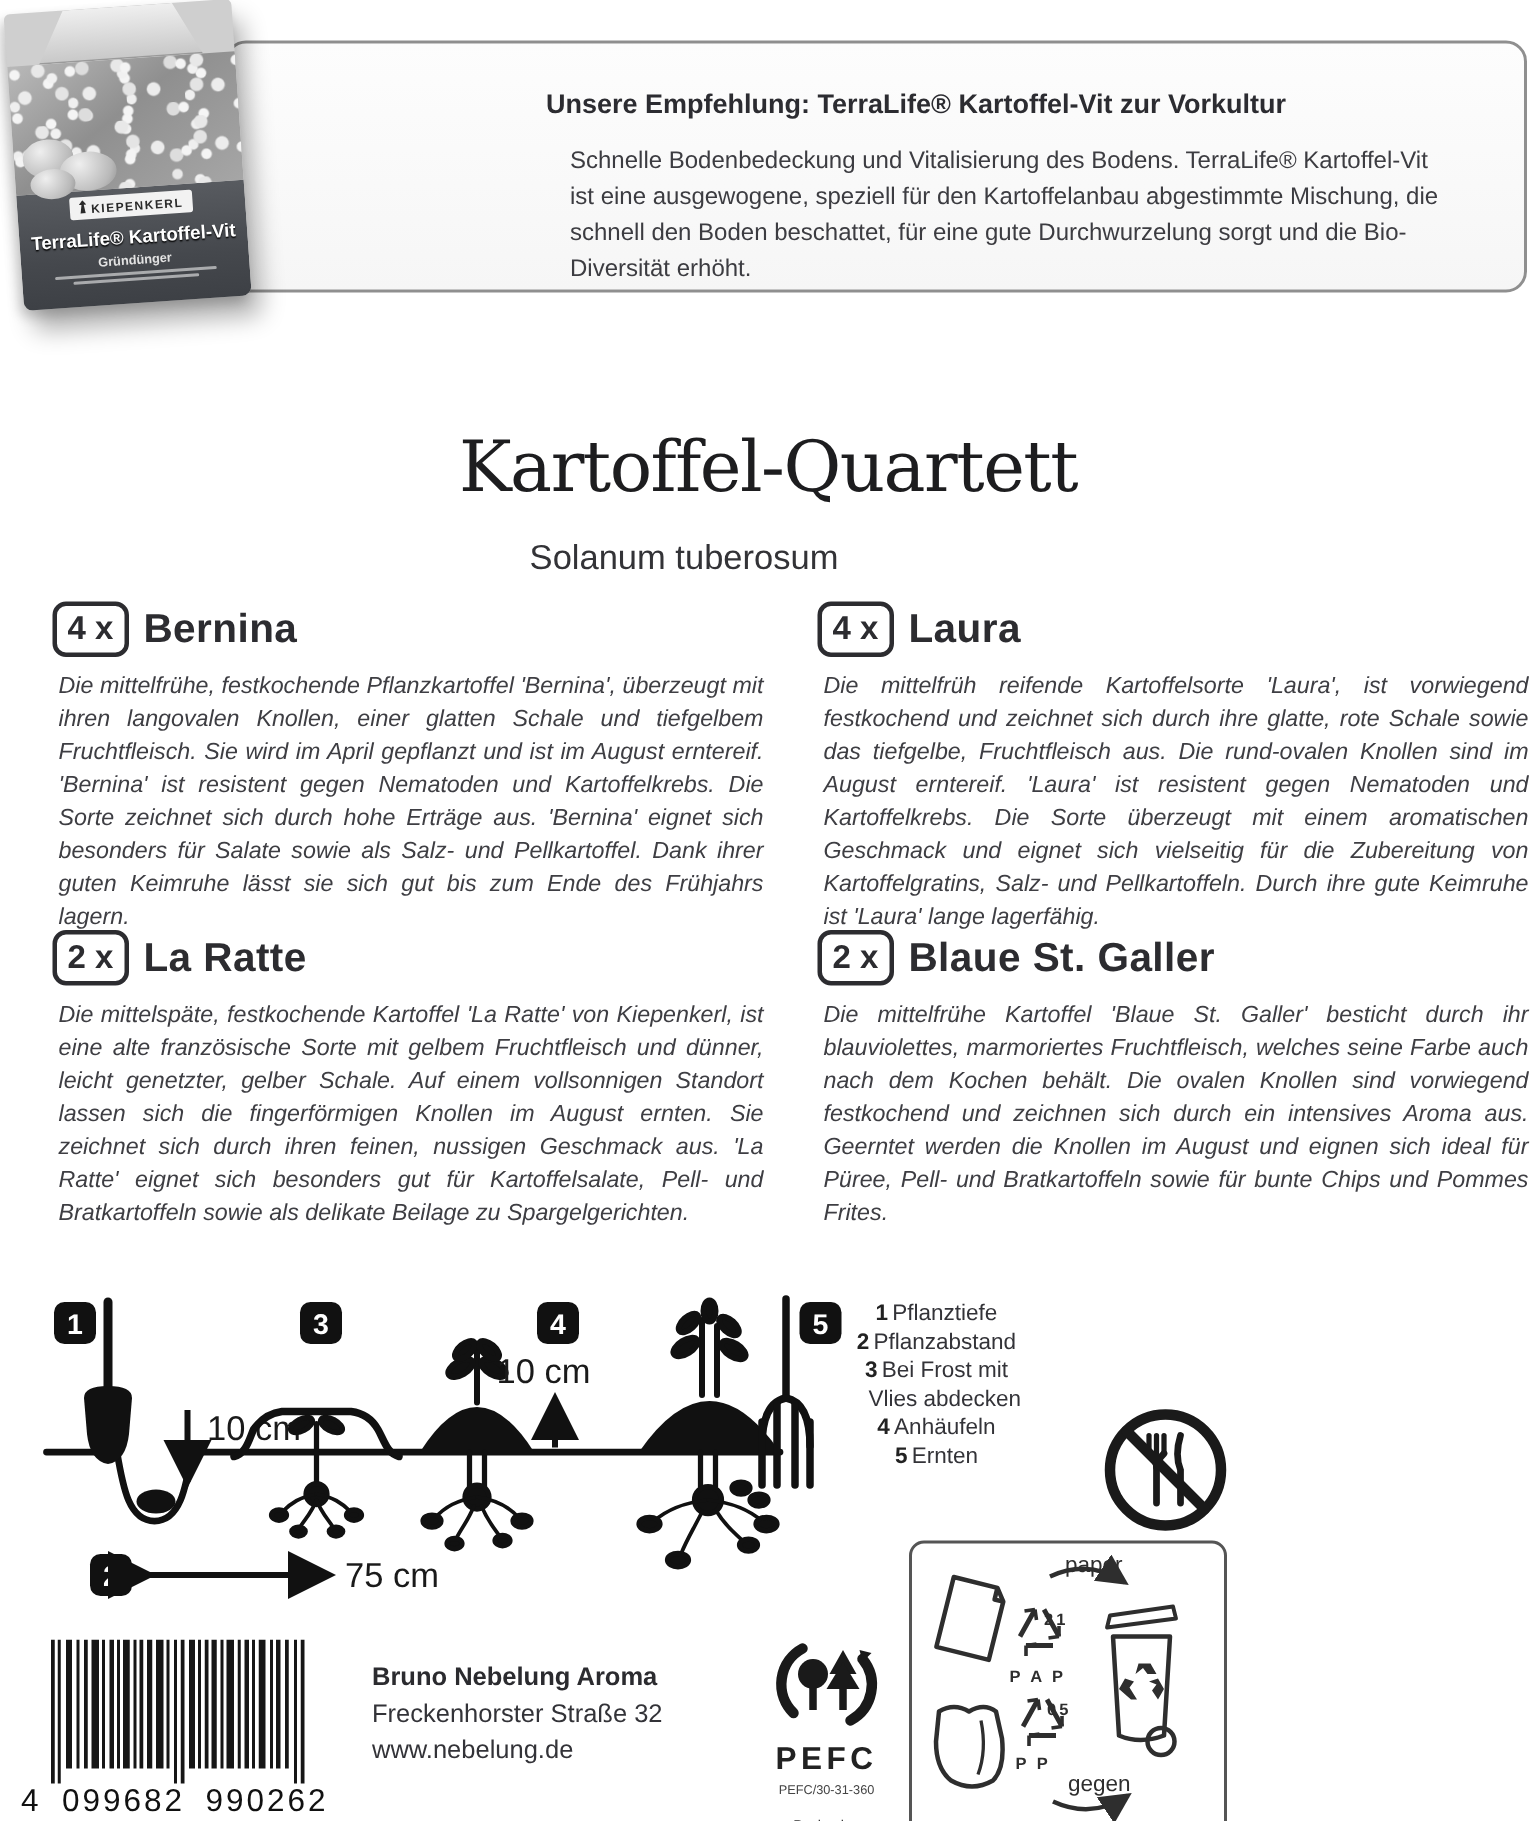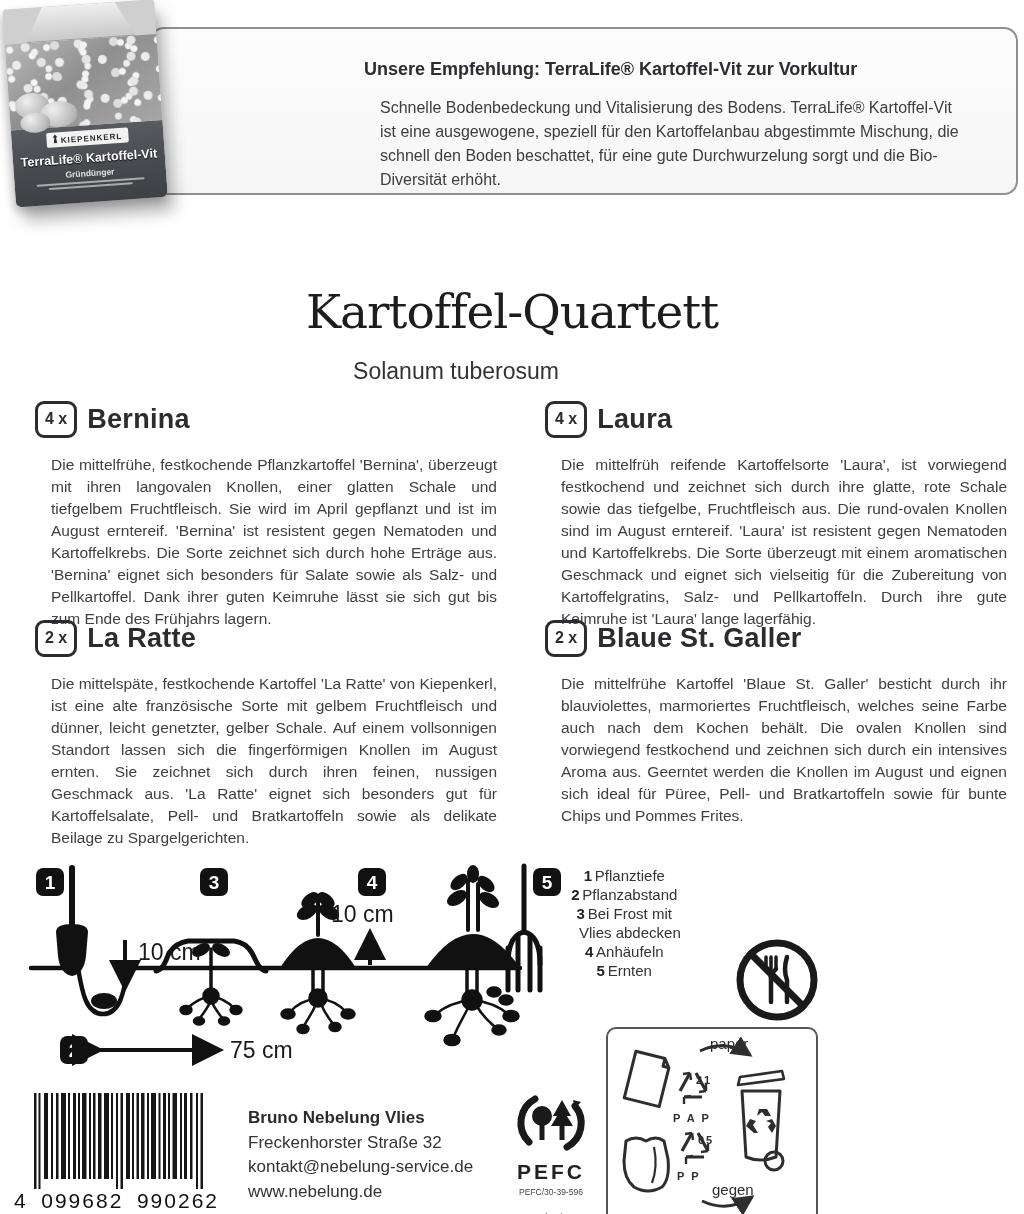--- a/index.html
+++ b/index.html
@@ -71,24 +71,24 @@
     position:absolute;left:0;top:358px;width:912px;text-align:center;
     font-size:23px;color:#333337;margin:0;
   }
   
   .variety{position:absolute;width:478px;}
   .v1{left:35px;top:401px;} .v2{left:545px;top:401px;}
   .v3{left:35px;top:620px;} .v4{left:545px;top:620px;}
   .v-head{display:flex;align-items:center;gap:10px;margin-bottom:9px;}
   .v-count{
     border:3px solid #2c2c30;border-radius:9px;color:#2c2c30;
-    font-size:16px;font-weight:bold;padding:0 7px 2px 7px;line-height:29px;
+    font-size:22px;font-weight:bold;padding:0 7px 2px 7px;line-height:29px;
   }
   .v-name{font-size:27px;font-weight:bold;color:#2c2c30;letter-spacing:.3px;}
-  .v-desc{font-size:15.5px;line-height:22px;text-align:justify;color:#3e3e43;margin:16px;}
+  .v-desc{font-size:15.5px;line-height:22px;text-align:justify;color:#3e3e43;margin:4px;font-style:italic;}
   
   .diagram{position:absolute;left:28px;top:860px;}
   .legend{position:absolute;left:565px;top:866px;font-size:15px;color:#333338;}
   .legend-row{line-height:19px;white-space:pre;text-align:center;}
   .legend-num{display:inline-block;width:14px;font-weight:bold;color:#222;}
   .nofood{position:absolute;left:733px;top:936px;}
   
   .recycle-box{
     position:absolute;left:606px;top:1027px;width:212px;height:200px;
     border:2px solid #555;border-radius:10px;background:#fff;box-sizing:border-box;
@@ -423,39 +423,38 @@
       </g>
     </svg>
     <div class="bc-digits">
       <span>4</span>
       <span>099682</span>
       <span>990262</span>
     </div>
   </div>
 
   <div class="company">
-    <div class="c-name">Bruno Nebelung Vlies</div>
+    <div class="c-name">Bruno Nebelung Aroma</div>
     <div>Freckenhorster Straße 32</div>
-    <div>kontakt@nebelung-service.de</div>
     <div>www.nebelung.de</div>
   </div>
 
   <div class="pefc">
     <svg width="80" height="62" viewBox="0 0 80 62">
       <g fill="none" stroke="#1a1a1a" stroke-width="7" stroke-linecap="round">
         <path d="M24 7 A27 27 0 0 0 18 50"></path>
         <path d="M56 55 A27 27 0 0 0 64 14"></path>
       </g>
       <path d="M62 8 l8 2 -6 6 z" fill="#1a1a1a"></path>
       <g fill="#1a1a1a">
         <circle cx="31" cy="24" r="10"></circle>
         <rect x="28.5" y="32" width="5" height="16"></rect>
         <polygon points="51,8 60,24 42,24"></polygon>
         <polygon points="51,16 62,34 40,34"></polygon>
         <rect x="48.5" y="33" width="5" height="15"></rect>
       </g>
     </svg>
     <div class="pefc-name">PEFC</div>
-    <div class="pefc-code">PEFC/30-39-596</div>
+    <div class="pefc-code">PEFC/30-31-360</div>
     <div class="pefc-pkg">Packaging</div>
   </div>
 
 </div>
 
 </body></html>

